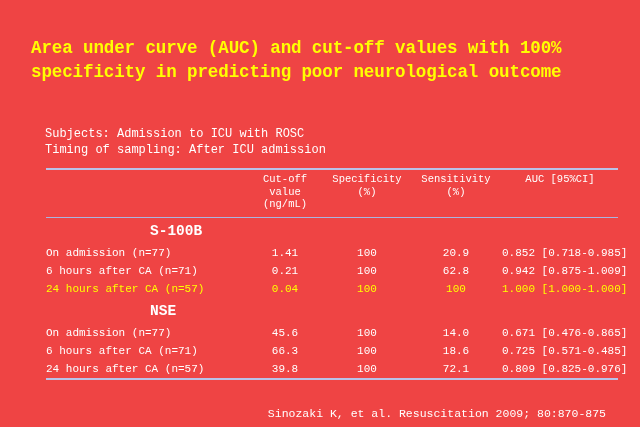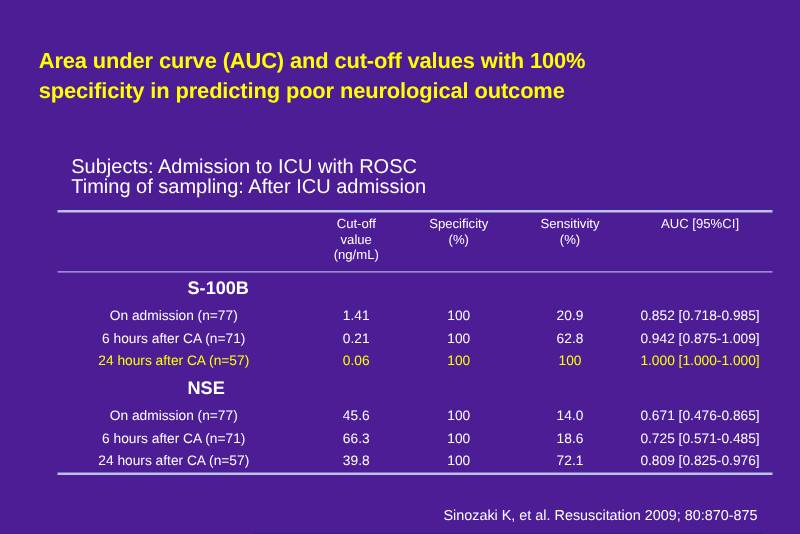--- a/index.html
+++ b/index.html
@@ -11,44 +11,45 @@
     height: 427px;
     background: #0d0d70;
     font-family: "Liberation Sans", sans-serif;
     overflow: hidden;
     position: relative;
   }
 
   .slide {
     position: absolute;
     inset: 0;
-    background: #4c1d95;
+    background: #ef4444;
+    font-family: Liberation Mono, monospace;
   }
 
   
   .title {
     position: absolute;
     left: 31px;
     top: 36px;
     width: 590px;
     color: #ffff00;
     font-size: 17.5px;
     font-weight: bold;
     line-height: 24px;
     letter-spacing: -0.1px;
   }
   .title-line { display: block; white-space: nowrap; }
 
   
   .subtitle {
     position: absolute;
-    left: 57px;
+    left: 45px;
     top: 126px;
     color: #ffffff;
-    font-size: 16px;
+    font-size: 12px;
     line-height: 16px;
   }
   .subtitle-line { display: block; white-space: nowrap; }
 
   
   .table-wrap {
     position: absolute;
     left: 46px;
     top: 168px;
     width: 572px;
@@ -85,21 +86,21 @@
 
   table.data td {
     color: #ffffff;
     font-size: 11px;
     line-height: 11px;
     padding: 3.5px 0;
     text-align: center;
     white-space: nowrap;
   }
   table.data td.row-label {
-    text-align: center;
+    text-align: left;
     padding-right: 14px;
   }
   tr.highlight td { color: #ffff00; }
 
   tr.group-row td {
     color: #ffffff;
     font-size: 14.5px;
     font-weight: bold;
     text-align: left;
     padding: 5px 0 5px 104px;
@@ -196,21 +197,21 @@
           </tr>
           <tr>
             <td class="row-label">6 hours after CA (n=71)</td>
             <td>0.21</td>
             <td>100</td>
             <td>62.8</td>
             <td>0.942 [0.875-1.009]</td>
           </tr>
           <tr class="highlight">
             <td class="row-label">24 hours after CA (n=57)</td>
-            <td>0.06</td>
+            <td>0.04</td>
             <td>100</td>
             <td>100</td>
             <td>1.000 [1.000-1.000]</td>
           </tr>
           <tr class="group-row">
             <td colspan="5">NSE</td>
           </tr>
           <tr>
             <td class="row-label">On admission (n=77)</td>
             <td>45.6</td>

